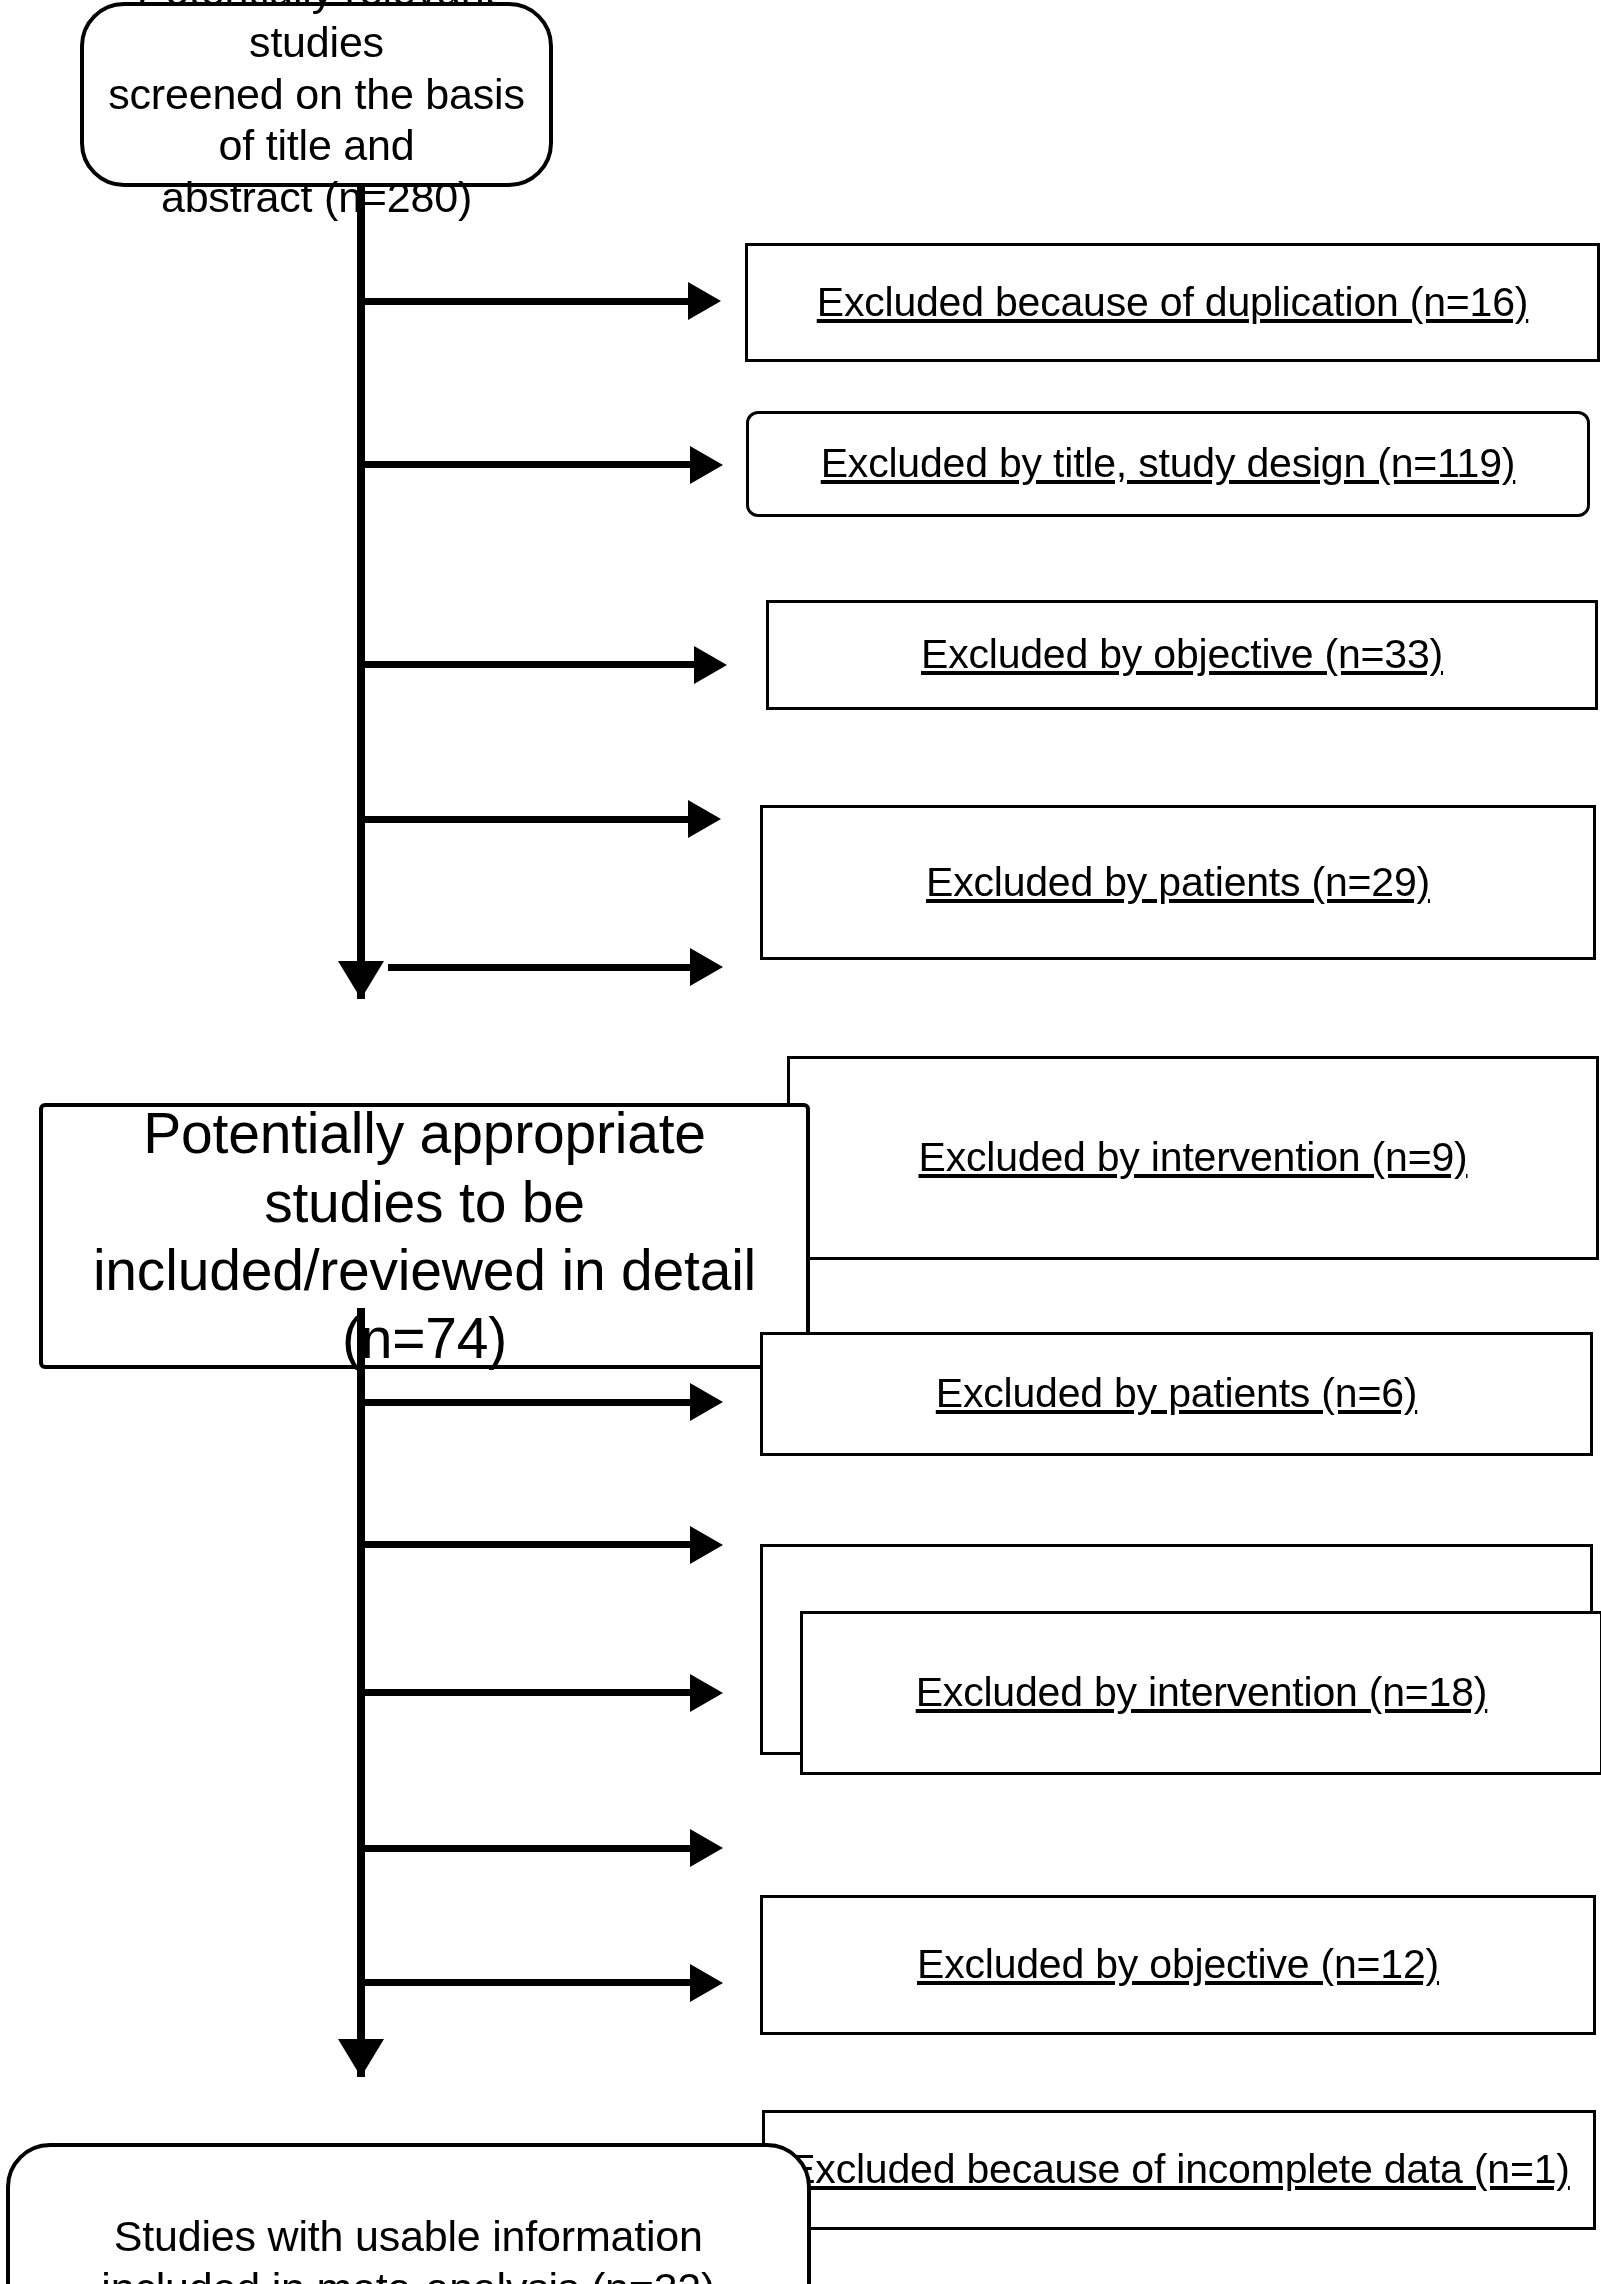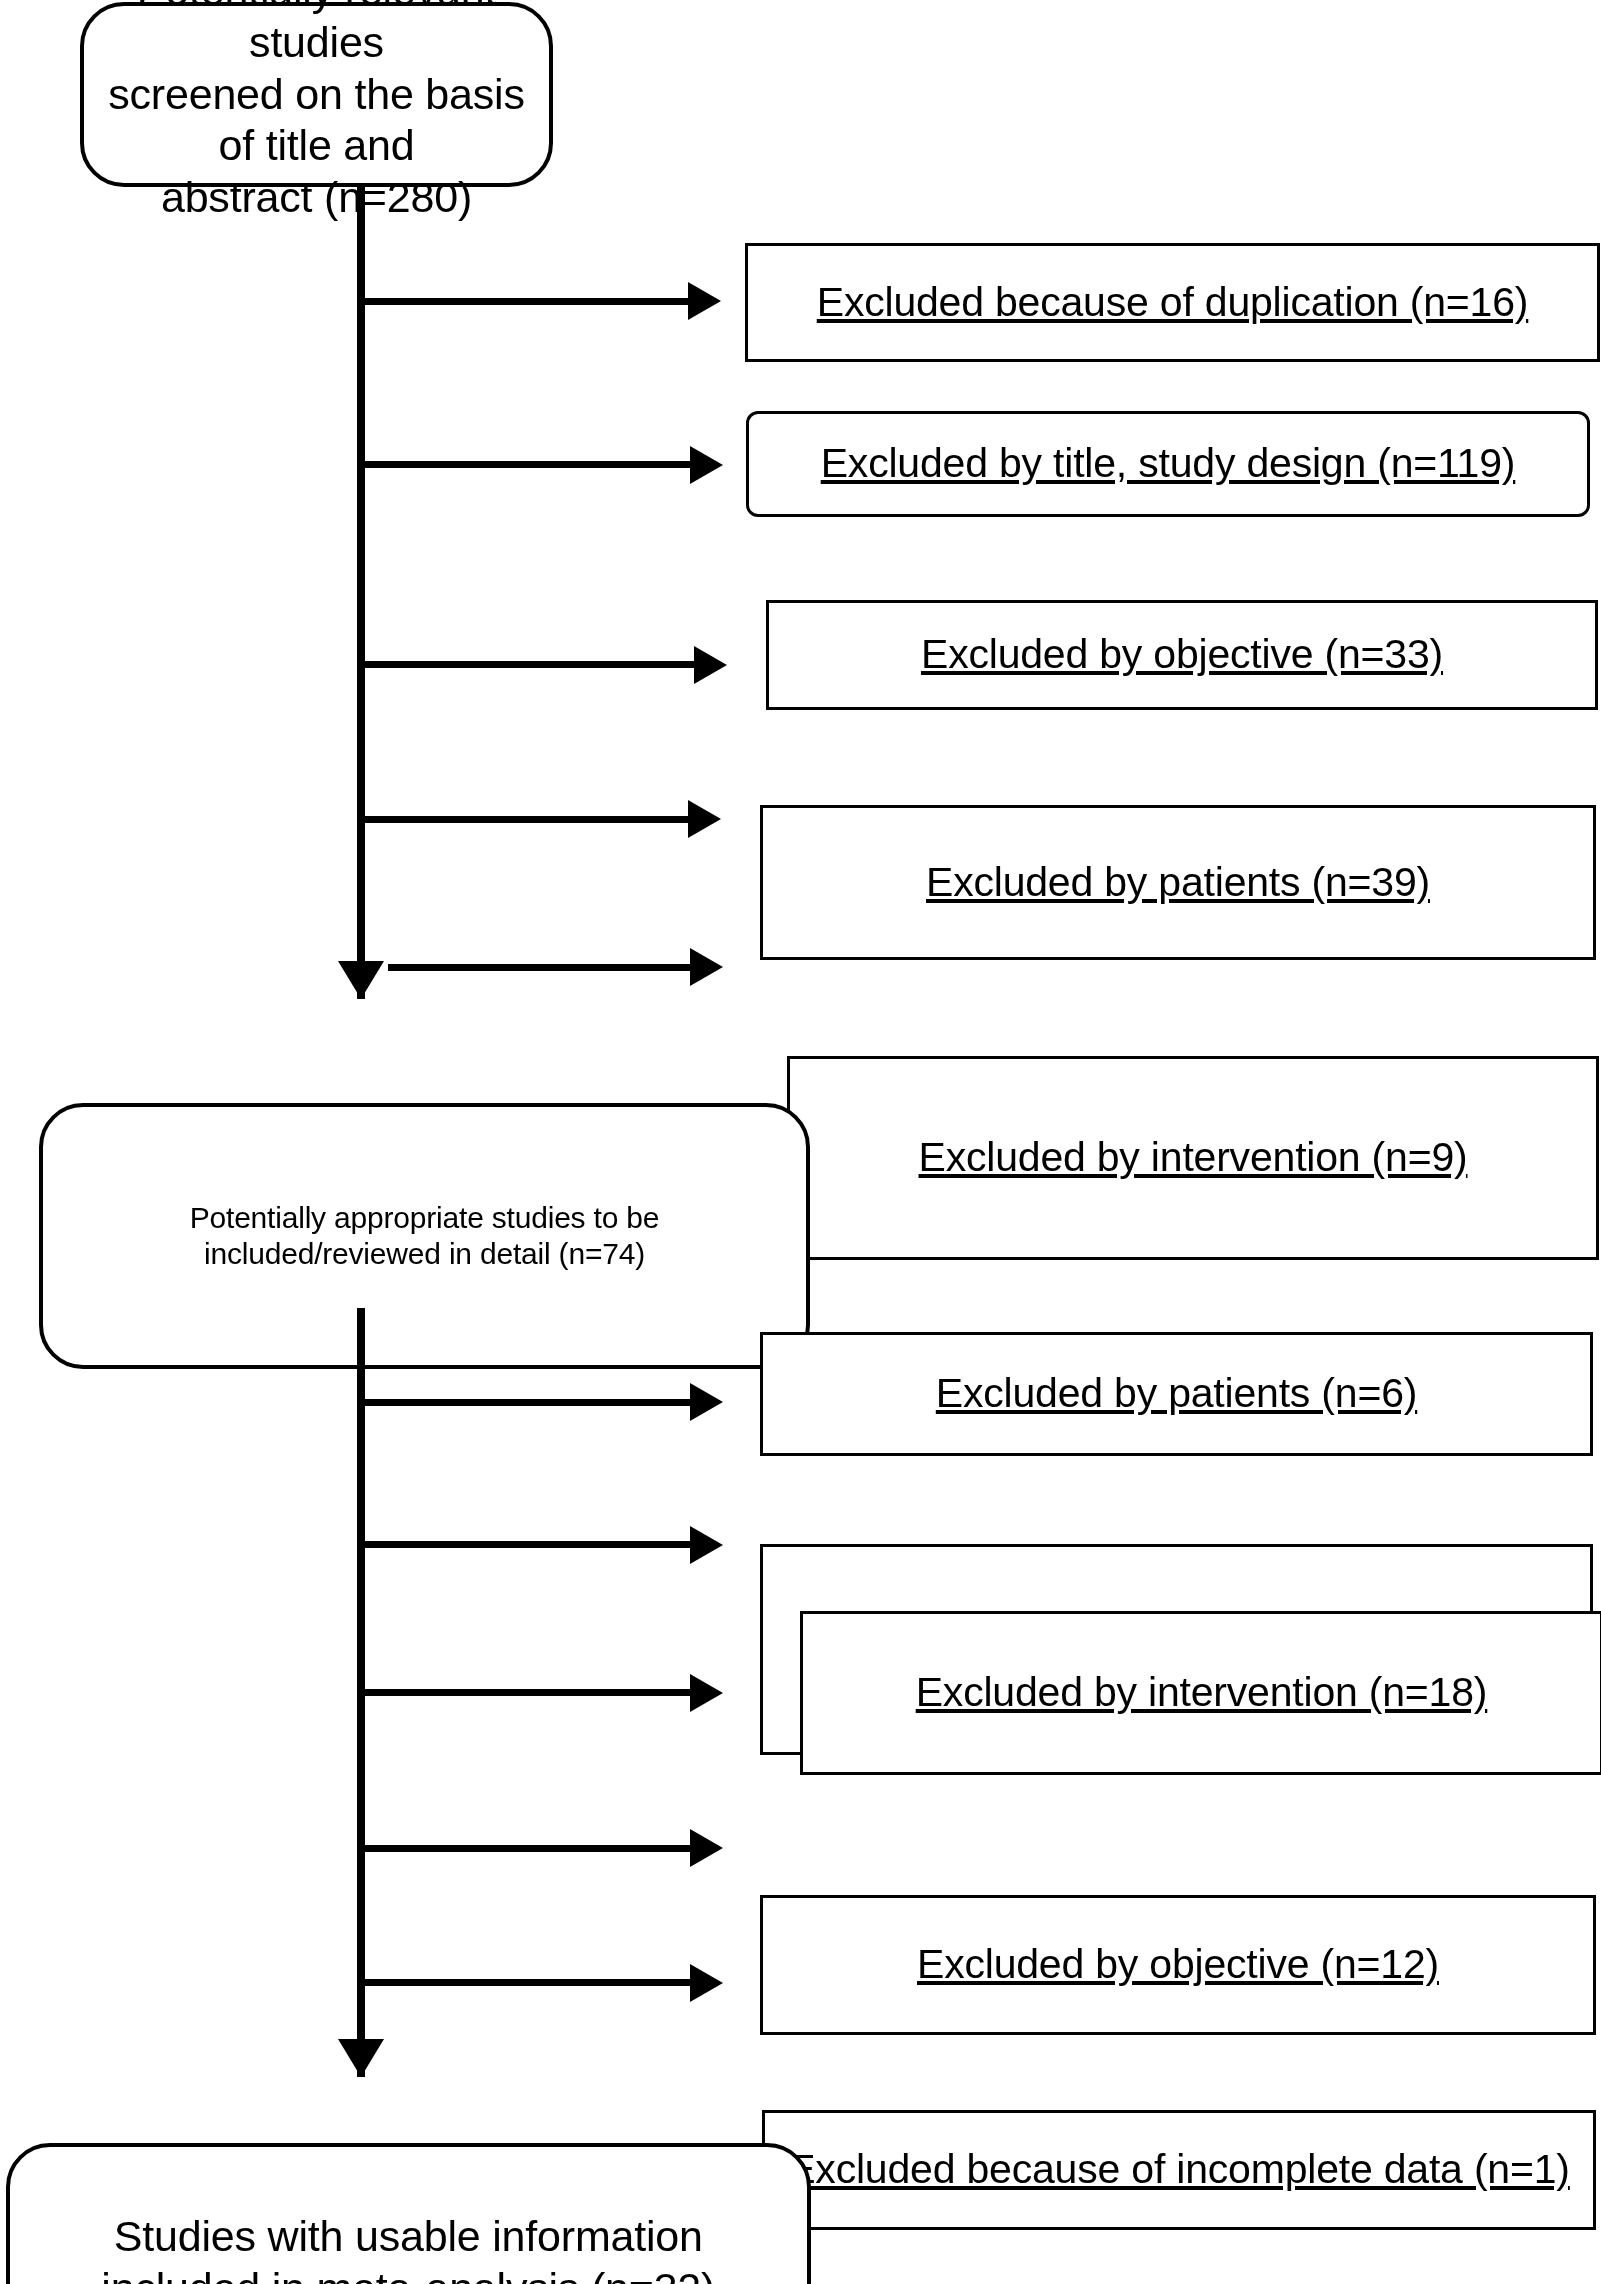--- a/index.html
+++ b/index.html
@@ -33,21 +33,21 @@
   .rounded {
     border-radius: 44px;
     border-width: 4.8px;
   }
   .node .txt {
     display: block;
     padding: 0 13.4px;
     white-space: pre-line;
   }
   .t-start   { font-size: 43px; }
-  .t-mid     { font-size: 30px; }
+  .t-mid     { font-size: 57px; border-radius: 6px; }
   .t-end     { font-size: 43px; }
   .t-ex      { font-size: 41px; text-decoration: underline; }
 
   
   .vline {
     position: absolute;
     background: #000000;
   }
   .hline {
     position: absolute;
@@ -99,21 +99,21 @@
 
   <div class="hline" style="left:361px; top:661px; width:340px;"></div>
   <div class="arrow-right" style="left:694px; top:646px;"></div>
   <div class="node t-ex" style="left:766px; top:600px; width:832px; height:110px;align-items:center;">
     <span class="txt">Excluded by objective (n=33)</span>
   </div>
 
   <div class="hline" style="left:361px; top:816px; width:334px;"></div>
   <div class="arrow-right" style="left:688px; top:800px;"></div>
   <div class="node t-ex" style="left:760px; top:805px; width:836px; height:155px;">
-    <span class="txt">Excluded by patients (n=39)</span>
+    <span class="txt">Excluded by patients (n=29)</span>
   </div>
 
   <div class="hline" style="left:388px; top:964px; width:309px;"></div>
   <div class="arrow-right" style="left:690px; top:948px;"></div>
   <div class="node t-ex" style="left:787px; top:1056px; width:812px; height:204px;">
     <span class="txt">Excluded by intervention (n=9)</span>
   </div>
 
   <div class="node rounded t-mid" style="left:39px; top:1103px; width:771px; height:266px;">
     <span class="txt">Potentially appropriate studies to be

